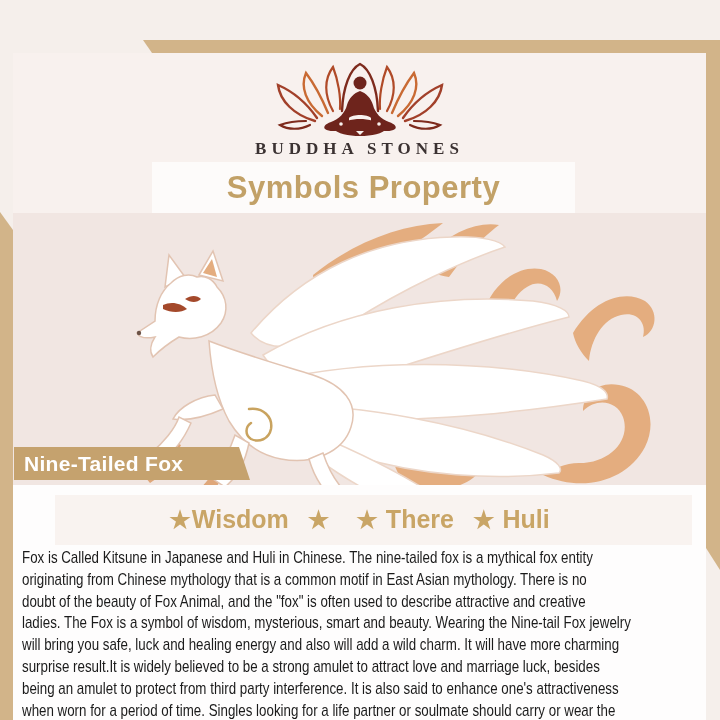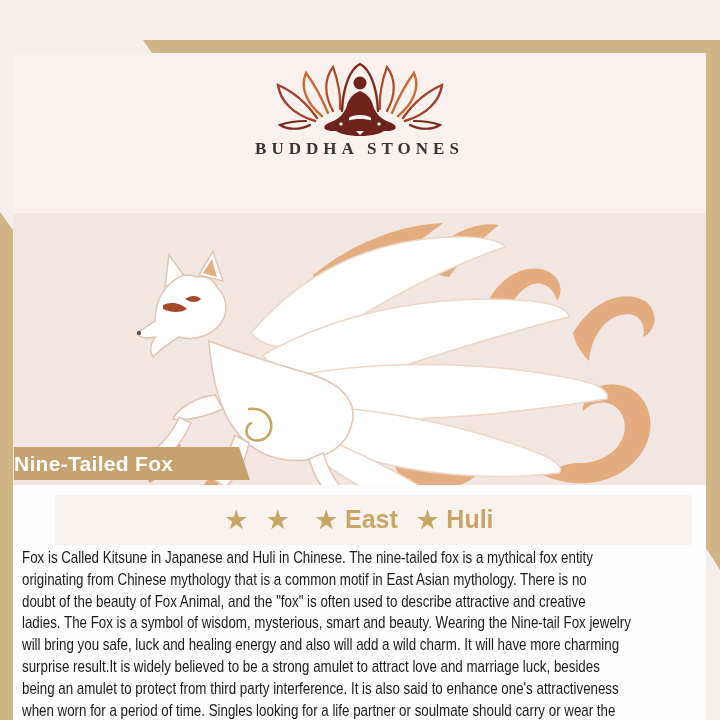--- a/index.html
+++ b/index.html
@@ -27,21 +27,21 @@
     font-family:"Liberation Serif",serif;font-size:17px;font-weight:bold;color:#3b3232;letter-spacing:5px;}
 
   .header-band{position:absolute;left:139px;top:109px;width:423px;height:51px;background:var(--header-bg);
     display:flex;align-items:center;justify-content:center;}
   .header-title{font-size:31px;font-weight:bold;color:var(--gold-text);letter-spacing:0.5px;}
 
   .fox-section{position:absolute;left:0;top:160px;width:693px;height:272px;background:var(--fox-bg);overflow:hidden;}
 
   .fox-banner{position:absolute;left:1px;top:394px;width:236px;height:33px;background:var(--banner-tan);
     clip-path:polygon(0 0,225px 0,236px 33px,0 33px);display:flex;align-items:center;z-index:5;}
-  .fox-banner-label{color:#ffffff;font-size:21px;font-weight:bold;padding-left:0;letter-spacing:0.3px;}
+  .fox-banner-label{color:#ffffff;font-size:21px;font-weight:bold;padding-left:10px;letter-spacing:0.3px;}
 
   .lower-section{position:absolute;left:0;top:432px;width:693px;height:255px;background:var(--lower-bg);}
   .stars-panel{position:absolute;left:42px;top:10px;width:637px;height:50px;background:#f9f3f0;}
   .stars-row{position:absolute;left:0;top:20px;width:100%;display:flex;justify-content:center;gap:19px;
     color:var(--star-gold);font-size:25px;font-weight:bold;}
   .trait{display:flex;align-items:center;}
   .trait .star{margin-right:8px;font-size:24px;}
   .trait:first-child .star{margin-right:1px;}
 
   .description{position:absolute;left:9px;top:62px;width:880px;transform:scaleX(0.784);transform-origin:left top;
@@ -86,20 +86,23 @@
         </g>
         <g fill="#f8f1ee">
           <circle cx="71" cy="63" r="1.8"></circle>
           <circle cx="109" cy="63" r="1.8"></circle>
           <path d="M86,70 L94,70 L90,74 Z"></path>
         </g>
       </svg>
       <div class="brand-name">BUDDHA STONES</div>
     </div>
 
+    <div class="header-band">
+      <span class="header-title">Symbols Property</span>
+    </div>
 
     <div class="fox-section">
       <svg width="693" height="272" viewBox="0 0 693 272">
         <rect x="0" y="0" width="693" height="272" fill="#f1e6e2"></rect>
 
         <g fill="#e4ad7f">
           <path d="M300,62 C340,30 385,12 430,10 C400,34 355,62 318,80 C306,78 300,70 300,62 Z"></path>
           <path d="M408,52 C430,22 462,8 486,12 C470,24 450,44 436,64 C424,62 414,58 408,52 Z"></path>
           <path d="M470,100 C480,70 505,52 528,56 C546,60 552,76 544,88 C540,72 526,66 514,74 C500,82 492,102 490,122 C482,116 474,108 470,100 Z"></path>
           <path d="M560,120 C580,86 612,76 632,88 C646,98 644,118 630,124 C634,110 624,98 608,102 C590,106 578,126 576,148 C568,140 562,130 560,120 Z"></path>
@@ -147,27 +150,28 @@
 
     <div class="fox-banner">
       <span class="fox-banner-label">Nine-Tailed Fox</span>
     </div>
 
     <div class="lower-section">
       <div class="stars-panel"></div>
       <div class="stars-row">
         <span class="trait">
           <span class="star">★</span>
+          <span>Wisdom</span>
         </span>
         <span class="trait">
           <span class="star">★</span>
         </span>
         <span class="trait">
           <span class="star">★</span>
-          <span>East</span>
+          <span>There</span>
         </span>
         <span class="trait">
           <span class="star">★</span>
           <span>Huli</span>
         </span>
       </div>
       <div class="description">
         <span class="line">Fox is Called Kitsune in Japanese and Huli in Chinese. The nine-tailed fox is a mythical fox entity</span>
         <span class="line">originating from Chinese mythology that is a common motif in East Asian mythology. There is no</span>
         <span class="line">doubt of the beauty of Fox Animal, and the "fox" is often used to describe attractive and creative</span>

